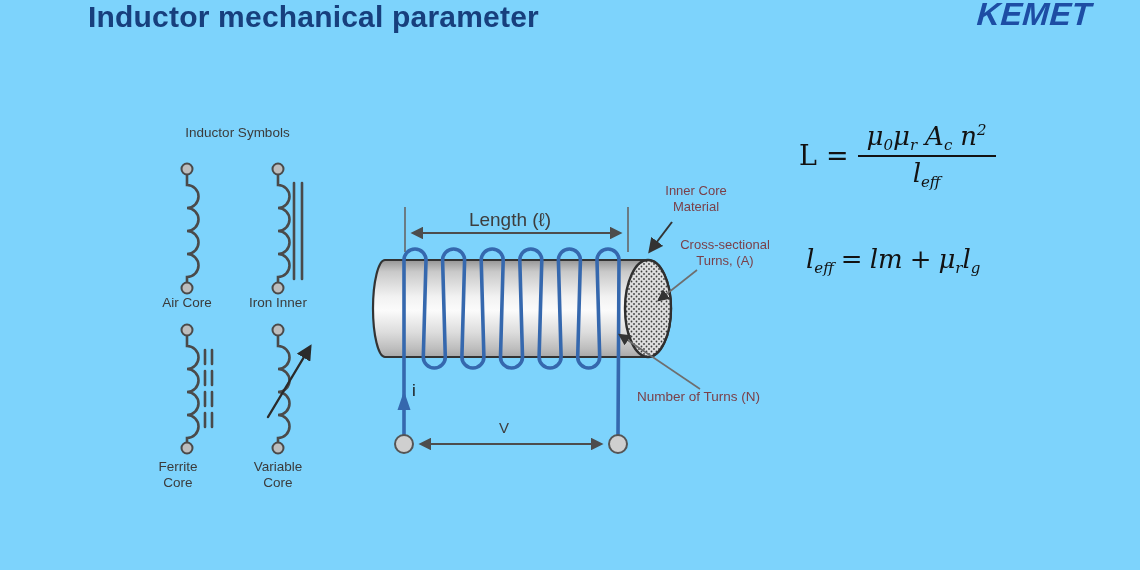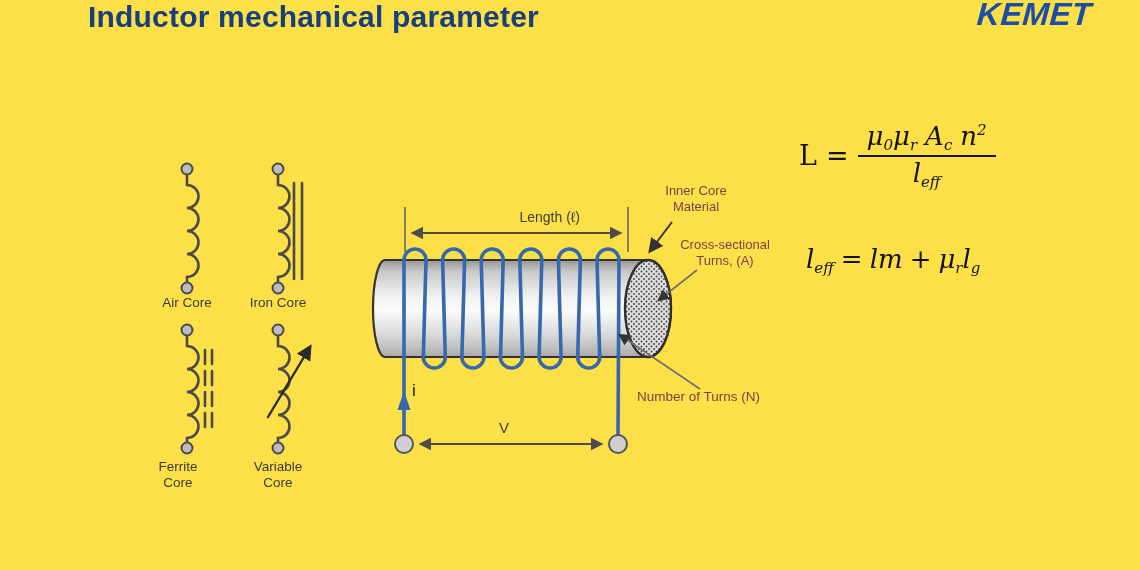--- a/index.html
+++ b/index.html
@@ -1,37 +1,37 @@
 <!DOCTYPE html>
 <html><head>
 <meta charset="utf-8">
 <style>
   html,body{margin:0;padding:0;background:#ffffff;}
   #slide{
-    position:relative;width:1140px;height:570px;background:#fde047;overflow:hidden;
+    position:relative;width:1140px;height:570px;background:#7dd3fc;overflow:hidden;
     font-family:"Liberation Sans",sans-serif;
   }
   .label{position:absolute;}
   
   #title{
     left:88px;top:0px;font-size:30px;font-weight:bold;color:#173f7d;letter-spacing:0.2px;
   }
   #brand{
     left:977px;top:-4px;font-size:32px;font-weight:800;font-style:italic;color:#1d4da4;
     letter-spacing:0.5px;transform:skewX(-4deg);
   }
   
   .symlbl{font-size:13.5px;color:#3b3b3b;text-align:center;line-height:15.5px;}
   #sym-heading{left:150px;top:125px;width:175px;}
   #lbl-air{left:137px;top:295px;width:100px;}
   #lbl-iron{left:228px;top:295px;width:100px;}
   #lbl-ferrite{left:128px;top:459px;width:100px;}
   #lbl-variable{left:228px;top:459px;width:100px;}
   
-  #lbl-length{left:440px;top:209px;width:140px;text-align:right;font-size:14px;color:#3d3d3d;}
+  #lbl-length{left:440px;top:209px;width:140px;text-align:center;font-size:19px;color:#3d3d3d;}
   #lbl-i{left:412px;top:381px;font-size:17px;color:#1a1a1a;}
   #lbl-v{left:468px;top:419px;width:72px;text-align:center;font-size:15px;color:#3d3d3d;}
   .ann{font-size:13px;color:#7a4049;text-align:center;line-height:15.5px;}
   #lbl-inner{left:638px;top:183px;width:116px;}
   #lbl-cross{left:660px;top:237px;width:130px;}
   #lbl-turns{left:637px;top:389px;font-size:13.5px;color:#7a4049;white-space:nowrap;}
   
   .eq{position:absolute;font-family:"DejaVu Serif",serif;color:#121212;}
   .var{font-style:italic;}
   #eq1{left:799px;top:121px;display:flex;align-items:center;gap:9px;font-size:27px;}
@@ -86,22 +86,23 @@
 
       <g>
         <path d="M138,190.5 L138,201 A11.5,11.5 0 0 1 138,224 A11.5,11.5 0 0 1 138,247 A11.5,11.5 0 0 1 138,270 A11.5,11.5 0 0 1 138,293 L138,297.5"></path>
         <line x1="128" y1="272" x2="170" y2="202" stroke="#2b2b2b" stroke-width="2.4" marker-end="url(#arrB)"></line>
         <circle cx="138" cy="185" r="5.5" fill="#bdbdbd" stroke-width="2"></circle>
         <circle cx="138" cy="303" r="5.5" fill="#bdbdbd" stroke-width="2"></circle>
       </g>
     </g>
   </svg>
 
+  <div id="sym-heading" class="label symlbl">Inductor Symbols</div>
   <div id="lbl-air" class="label symlbl">Air Core</div>
-  <div id="lbl-iron" class="label symlbl">Iron Core</div>
+  <div id="lbl-iron" class="label symlbl">Iron Inner</div>
   <div id="lbl-ferrite" class="label symlbl">
     <div>Ferrite</div>
     <div>Core</div>
   </div>
   <div id="lbl-variable" class="label symlbl">
     <div>Variable</div>
     <div>Core</div>
   </div>
 
   <svg style="left:360px;top:190px;" width="460" height="280" viewBox="0 0 460 280">

